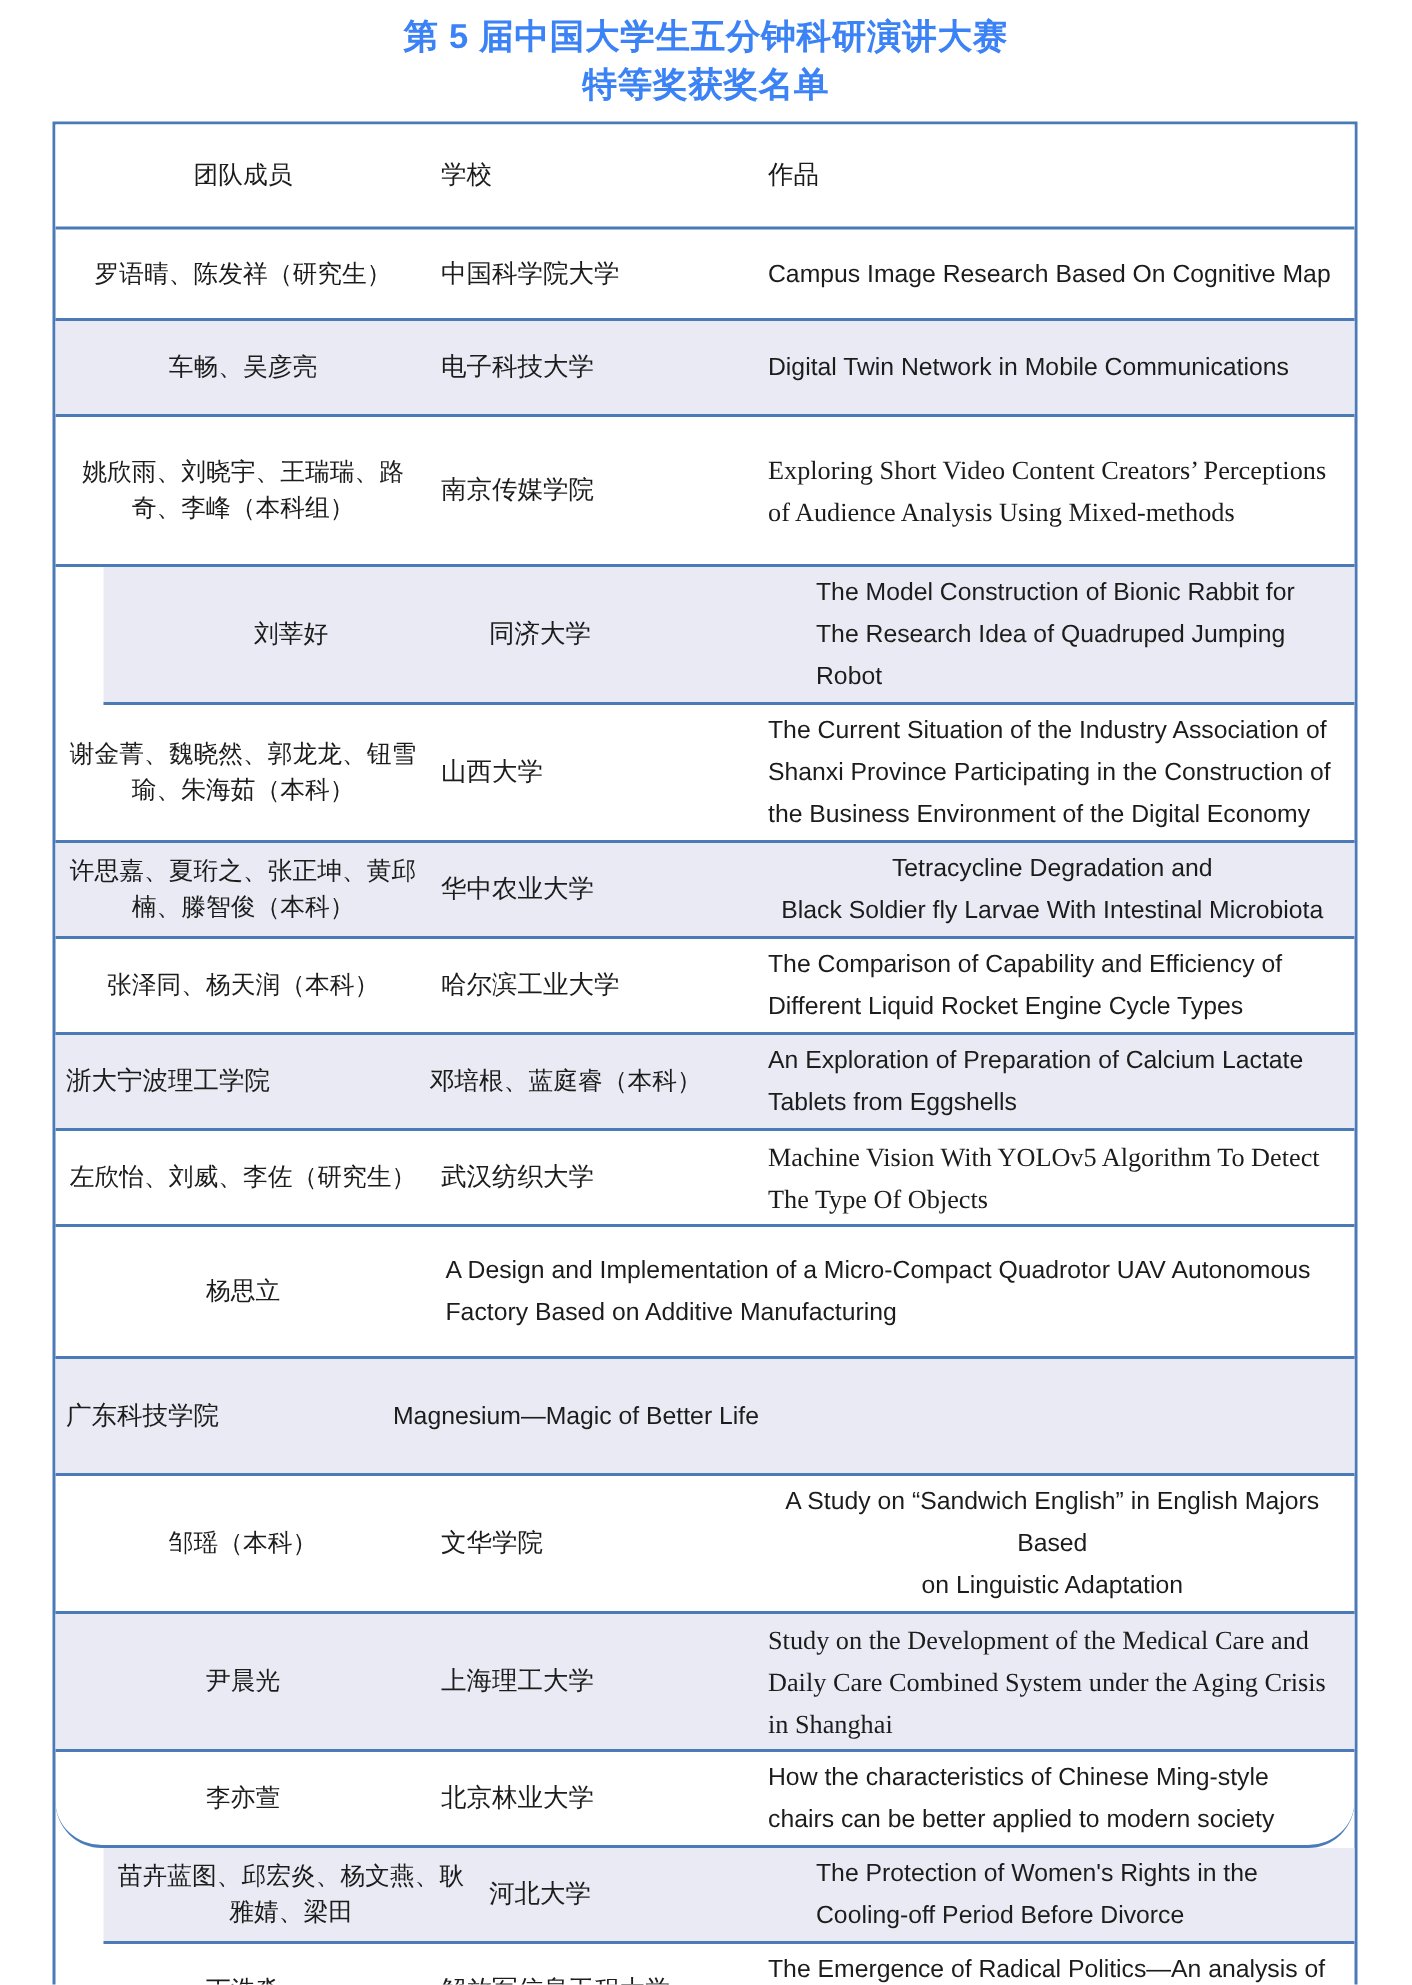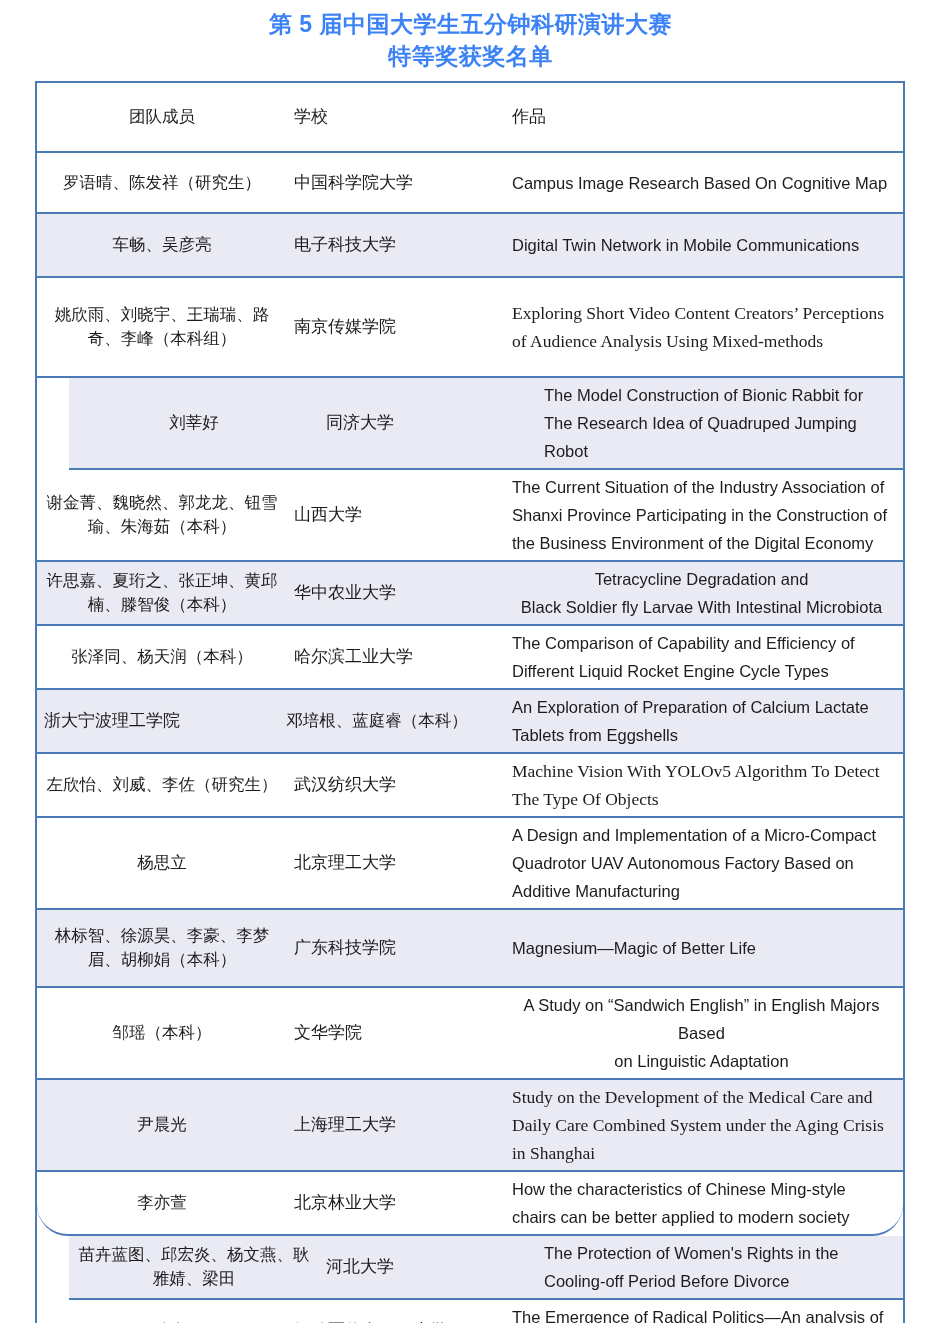--- a/index.html
+++ b/index.html
@@ -131,25 +131,23 @@
         <div class="cell members">邓培根、蓝庭睿（本科）</div>
         <div class="cell work">An Exploration of Preparation of Calcium Lactate Tablets from Eggshells</div>
       </div>
       <div class="row" style="min-height: 62px;">
         <div class="cell members">左欣怡、刘威、李佐（研究生）</div>
         <div class="cell school">武汉纺织大学</div>
         <div class="cell work serif">Machine Vision With YOLOv5 Algorithm To Detect The Type Of Objects</div>
       </div>
       <div class="row" style="min-height: 88px;">
         <div class="cell members">杨思立</div>
-        <div class="cell school">北京理工大学</div>
         <div class="cell work">A Design and Implementation of a Micro-Compact Quadrotor UAV Autonomous Factory Based on Additive Manufacturing</div>
       </div>
       <div class="row shaded" style="min-height: 78px;">
-        <div class="cell members">林标智、徐源昊、李豪、李梦眉、胡柳娟（本科）</div>
         <div class="cell school">广东科技学院</div>
         <div class="cell work">Magnesium—Magic of Better Life</div>
       </div>
       <div class="row" style="min-height: 88px;">
         <div class="cell members">邹瑶（本科）</div>
         <div class="cell school">文华学院</div>
         <div class="cell work centered">A Study on “Sandwich English” in English Majors Based
 on Linguistic Adaptation</div>
       </div>
       <div class="row shaded" style="min-height: 90px;">

